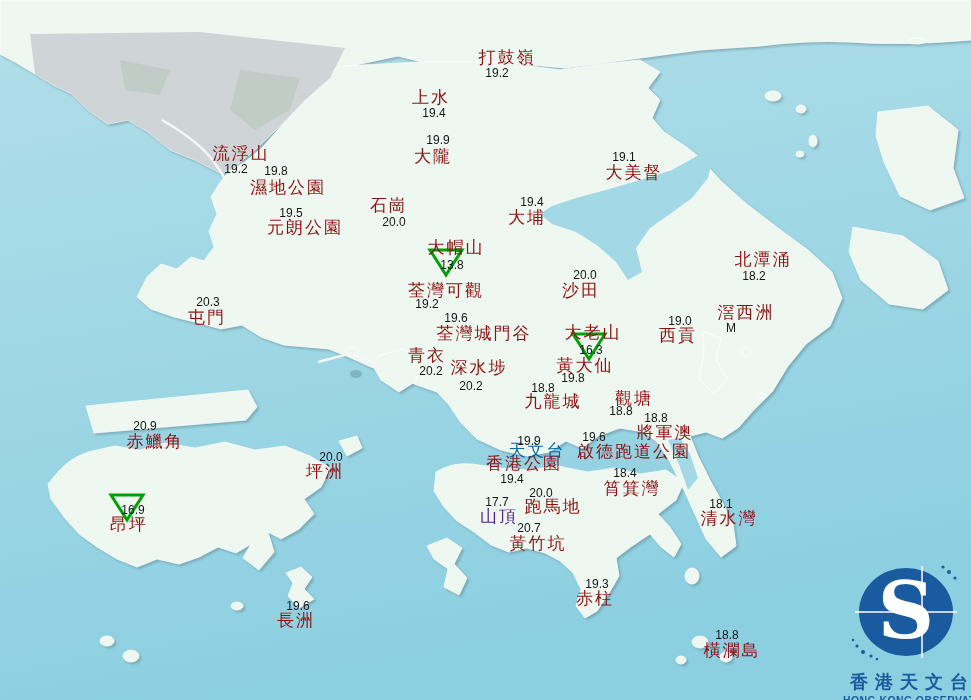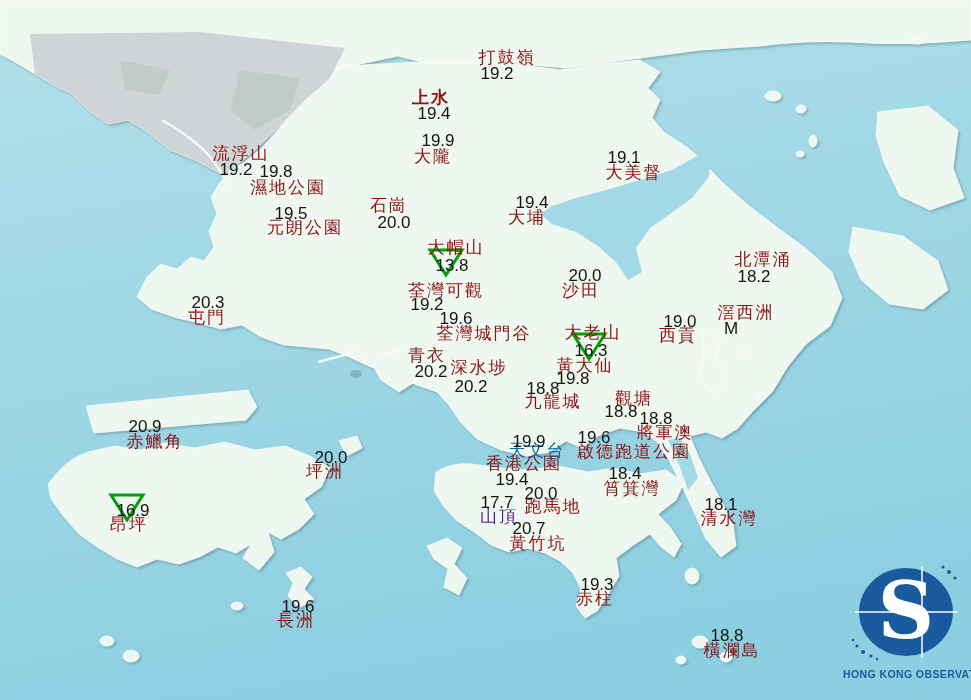--- a/index.html
+++ b/index.html
@@ -15,21 +15,21 @@
   #stations-layer{position:absolute;left:0;top:0;width:971px;height:556px;}
   .st-name{
     position:absolute;transform:translate(-50%,-50%);
     font-family:"Liberation Serif","DejaVu Serif",serif;
     font-size:17px;letter-spacing:2px;color:#8e1111;
     white-space:nowrap;line-height:1;
   }
   .st-val{
     position:absolute;transform:translate(-50%,-50%);
     font-family:"Liberation Sans","DejaVu Sans",sans-serif;
-    font-size:17px;color:#141414;white-space:nowrap;line-height:1;
+    font-size:12px;color:#141414;white-space:nowrap;line-height:1;
   }
   .low-marker{fill:none;stroke:#00a006;stroke-width:3;stroke-linejoin:miter;}
   #logo{position:absolute;left:843px;top:556px;width:126px;height:142px;text-align:center;}
   #logo .cn{
     font-family:"Liberation Serif","DejaVu Serif",serif;
     font-weight:bold;font-size:18px;letter-spacing:7px;color:#1a5a9e;
     margin-top:2px;white-space:nowrap;text-indent:7px;
   }
   #logo .en{
     font-family:"Liberation Sans","DejaVu Sans",sans-serif;
@@ -114,21 +114,21 @@
         <polygon points="430,250 462,250 446,275" class="low-marker" stroke="#00a006"></polygon>
         <polygon points="573,334 605,334 589,359" class="low-marker" stroke="#00a006"></polygon>
         <polygon points="111,495 143,495 127,520" class="low-marker" stroke="#00a006"></polygon>
       </g>
   </svg>
 
 
   <div id="stations-layer">
       <div class="st-name" style="left: 507px; top: 57px; color: rgb(142, 17, 17);">打鼓嶺</div>
       <div class="st-val" style="left: 497px; top: 73px; color: rgb(20, 20, 20);">19.2</div>
-      <div class="st-name" style="left: 431px; top: 97px; color: rgb(142, 17, 17); font-weight: bold;">上水</div>
+      <div class="st-name" style="left: 431px; top: 97px; color: rgb(142, 17, 17);">上水</div>
       <div class="st-val" style="left: 434px; top: 113px; color: rgb(20, 20, 20);">19.4</div>
       <div class="st-name" style="left: 433px; top: 156px; color: rgb(142, 17, 17);">大隴</div>
       <div class="st-val" style="left: 438px; top: 140px; color: rgb(20, 20, 20);">19.9</div>
       <div class="st-name" style="left: 241px; top: 153px; color: rgb(142, 17, 17);">流浮山</div>
       <div class="st-val" style="left: 236px; top: 169px; color: rgb(20, 20, 20);">19.2</div>
       <div class="st-name" style="left: 288px; top: 187px; color: rgb(142, 17, 17);">濕地公園</div>
       <div class="st-val" style="left: 276px; top: 171px; color: rgb(20, 20, 20);">19.8</div>
       <div class="st-name" style="left: 305px; top: 227px; color: rgb(142, 17, 17);">元朗公園</div>
       <div class="st-val" style="left: 291px; top: 213px; color: rgb(20, 20, 20);">19.5</div>
       <div class="st-name" style="left: 389px; top: 205px; color: rgb(142, 17, 17);">石崗</div>
@@ -207,16 +207,17 @@
         <circle cx="20" cy="96" r="2"></circle>
           <circle cx="28" cy="100" r="1.6"></circle>
           <circle cx="14" cy="90" r="1.6"></circle>
         <circle cx="34" cy="103" r="1.2"></circle>
           <circle cx="10" cy="84" r="1.2"></circle>
         <circle cx="106" cy="16" r="2"></circle>
           <circle cx="112" cy="22" r="1.6"></circle>
           <circle cx="100" cy="11" r="1.6"></circle>
       </g>
     </svg>
+    <div class="cn">香港天文台</div>
     <div class="en">HONG KONG OBSERVATORY</div>
   </div>
 
 </div>
 
 </body></html>

